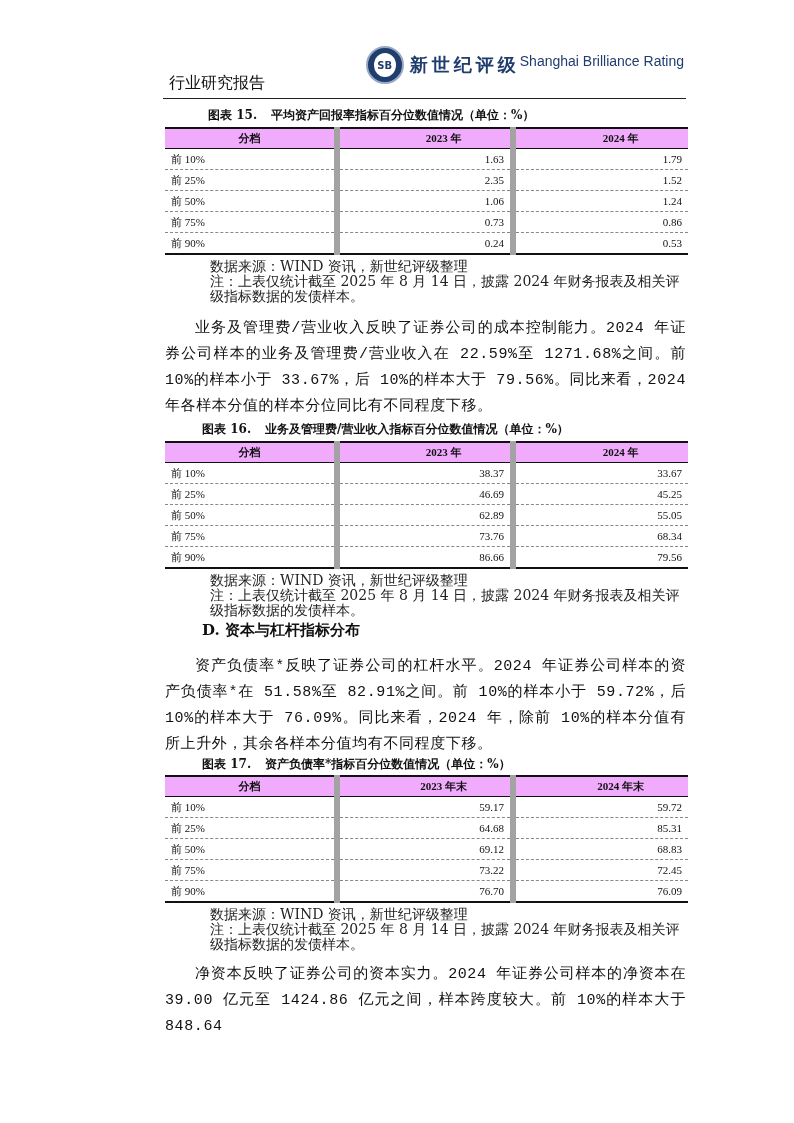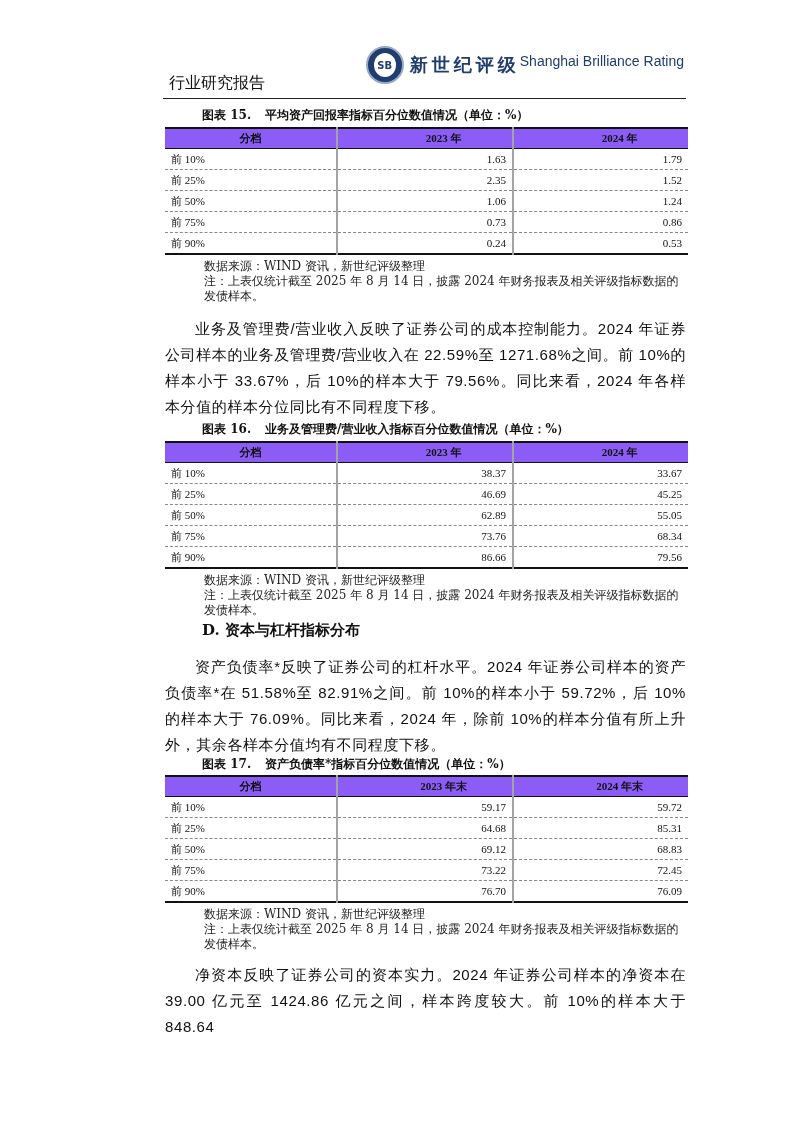--- a/index.html
+++ b/index.html
@@ -15,51 +15,51 @@
                 font-family: "DejaVu Sans", sans-serif; font-weight: bold; font-size: 10px; display: flex; align-items: center; justify-content: center; }
   .brand-text { display: flex; flex-direction: row; }
   .brand-cn { font-family: "DejaVu Serif", serif; font-weight: bold; color: #1f3d6e; font-size: 18px; letter-spacing: 4px; line-height: 22px; }
   .brand-en { font-family: "Liberation Sans", sans-serif; color: #1f3d6e; font-size: 14px; line-height: 14px; }
 
   .caption { position: absolute; left: 202px; font-family: "DejaVu Serif", serif; font-weight: bold; font-size: 12px; }
   .caption .num { margin-right: 14px; }
 
   table.data { position: absolute; left: 165px; width: 523px; border-collapse: collapse; font-size: 11px;
                font-family: "Liberation Serif", serif; border-top: 2px solid #111; border-bottom: 2px solid #111; }
-  table.data th { background: #8b5cf6; font-weight: bold; height: 19px; padding: 0; text-align: center; border-bottom: 1px solid #111; }
+  table.data th { background: #f0abfc; font-weight: bold; height: 19px; padding: 0; text-align: center; border-bottom: 1px solid #111; }
   table.data td { height: 20px; padding: 0 6px; border-top: 1px dashed #888; }
   table.data tr:first-child + tr td { border-top: 1px solid #111; }
-  table.data th + th, table.data td + td { border-left: 2px solid #a3a3a3; padding-left: 37px; }
+  table.data th + th, table.data td + td { border-left: 6px solid #a3a3a3; padding-left: 37px; }
   table.data td.val { text-align: right; }
   table.data td.lbl { text-align: left; }
   table.data col.c1 { width: 172px; } table.data col.c2 { width: 176px; } table.data col.c3 { width: 175px; }
 
-  .note { position: absolute; left: 204px; width: 480px; font-family: "DejaVu Serif", serif; font-size: 12px; line-height: 15px; color: #222; }
-
-  .para { position: absolute; left: 165px; width: 521px; font-family: Liberation Sans, sans-serif; font-size: 15px;
+  .note { position: absolute; left: 210px; width: 480px; font-family: "DejaVu Serif", serif; font-size: 14px; line-height: 15px; color: #222; }
+
+  .para { position: absolute; left: 165px; width: 521px; font-family: Liberation Mono, monospace; font-size: 15px;
           line-height: 26px; text-align: justify; text-indent: 2em; letter-spacing: 0.6px; }
   .section { position: absolute; left: 202px; font-family: "DejaVu Serif", serif; font-weight: bold; font-size: 15px; }
 </style>
 </head>
 <body>
 
 <div class="header">
   <div class="header-title">行业研究报告</div>
   <div class="brand">
     <div class="logo">
       <div class="logo-inner">SB</div>
     </div>
     <div class="brand-text">
       <div class="brand-cn">新世纪评级</div>
       <div class="brand-en">Shanghai Brilliance Rating</div>
     </div>
   </div>
 </div>
 
-<div class="caption" style="top:107px;">
+<div class="caption" style="top:107px;margin-left:6px;">
   <span class="num">图表 15.</span><span>平均资产回报率指标百分位数值情况（单位：%）</span>
 </div>
 <table class="data" style="top:127px;">
   <colgroup>
       <col class="c1">
       <col class="c2">
       <col class="c3">
     </colgroup>
   <tbody>
       <tr>

